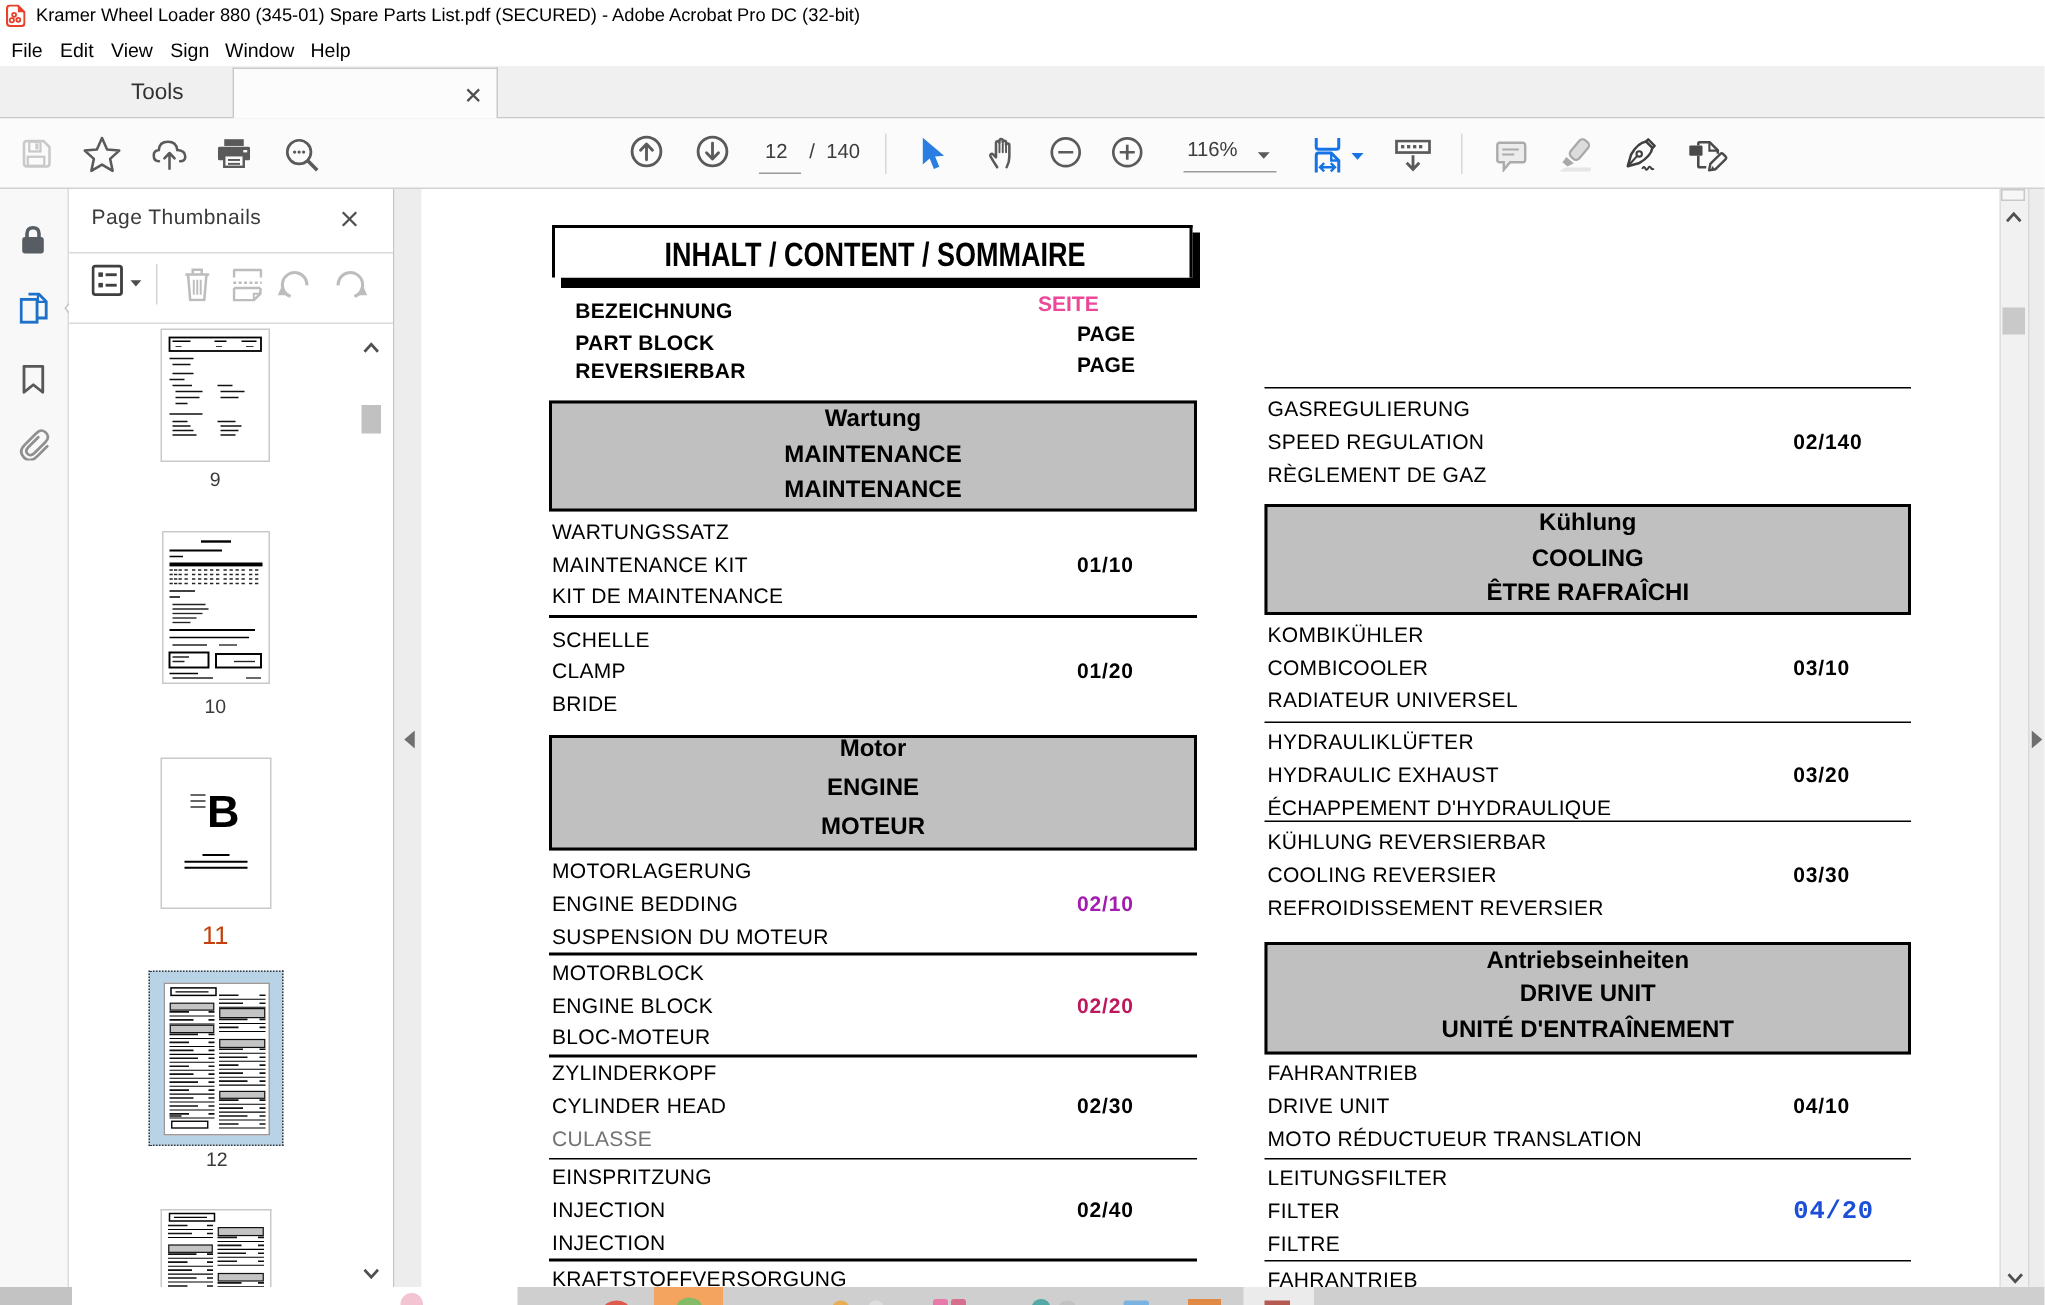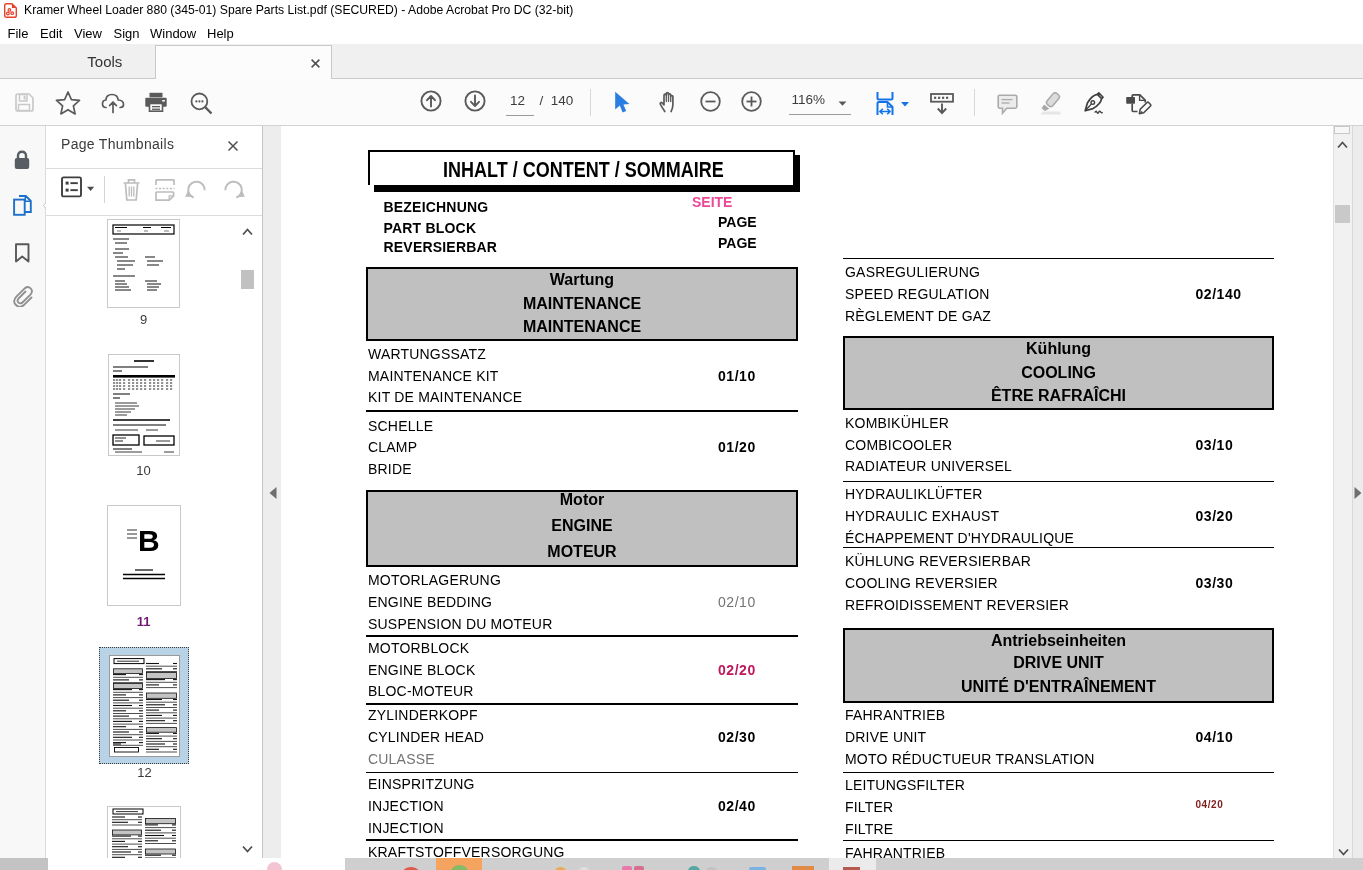--- a/index.html
+++ b/index.html
@@ -309,21 +309,21 @@
 <div style="position:absolute;left:107px;top:505px;width:74px;height:101px;background:#ffffff;border:1px solid #c9c9c9;"></div>
 <svg style="position:absolute;left:107px;top:505px" width="74" height="101" viewBox="0 0 74 101">
     <line x1="20" y1="25" x2="30" y2="25" stroke="#333" stroke-width="1"></line>
     <line x1="20" y1="29" x2="30" y2="29" stroke="#333" stroke-width="1"></line>
     <line x1="20" y1="33" x2="30" y2="33" stroke="#333" stroke-width="1"></line>
     <text x="31" y="46" font-family="Liberation Sans" font-size="30" font-weight="bold" fill="#000">B</text>
     <line x1="28" y1="65" x2="46" y2="65" stroke="#000" stroke-width="1.2"></line>
     <line x1="16" y1="69.5" x2="58" y2="69.5" stroke="#000" stroke-width="1.3"></line>
     <line x1="16" y1="73.5" x2="58" y2="73.5" stroke="#000" stroke-width="1.3"></line>
   </svg>
-<div class="t" style="left:107px;top:614.9px;font-size:13px;font-weight:700;color:#701a75;width:73px;text-align:center;">11</div>
+<div class="t" style="left:107px;top:614.9px;font-size:17px;font-weight:400;color:#c2410c;width:73px;text-align:center;">11</div>
 <div style="position:absolute;left:99px;top:647px;width:89.5px;height:117px;background:#b9d3e6;outline:1.5px dotted #3a3a3a;outline-offset:-1px;"></div>
 <div style="position:absolute;left:108.5px;top:655px;width:71px;height:102px;background:#ffffff;border:1px solid #9a9a9a;"></div>
 <svg style="position:absolute;left:108.5px;top:655px" width="71" height="102" viewBox="0 0 71 102">
     <rect x="5" y="3.6" width="30" height="5" fill="none" stroke="#000" stroke-width="1"></rect>
     <line x1="8" y1="6.2" x2="30" y2="6.2" stroke="#000" stroke-width="0.8"></line>
     <rect x="4.5" y="13.8" width="29" height="4.6" fill="#c4c4c4" stroke="#111" stroke-width="0.8"></rect>
     <line x1="4" y1="19.6" x2="17" y2="19.6" stroke="#111" stroke-width="1.1"></line>
     <line x1="30" y1="19.6" x2="34" y2="19.6" stroke="#111" stroke-width="1.1"></line>
     <line x1="4" y1="22.3" x2="34" y2="22.3" stroke="#000" stroke-width="0.7"></line>
     <line x1="4" y1="24.9" x2="20" y2="24.9" stroke="#111" stroke-width="1.1"></line>
@@ -496,21 +496,21 @@
 <div class="t" style="left:368px;top:368.6px;font-size:14px;font-weight:400;color:#000;letter-spacing:0.2px;">MAINTENANCE KIT</div>
 <div class="t" style="left:718px;top:368.6px;font-size:14px;font-weight:700;color:#000;letter-spacing:0.55px;">01/10</div>
 <div class="t" style="left:368px;top:390.4px;font-size:14px;font-weight:400;color:#000;letter-spacing:0.2px;">KIT DE MAINTENANCE</div>
 <div style="position:absolute;left:366px;top:410px;width:432px;height:1.6px;background:#000;"></div>
 <div class="t" style="left:368px;top:418.5px;font-size:14px;font-weight:400;color:#000;letter-spacing:0.2px;">SCHELLE</div>
 <div class="t" style="left:368px;top:440.3px;font-size:14px;font-weight:400;color:#000;letter-spacing:0.2px;">CLAMP</div>
 <div class="t" style="left:718px;top:440.3px;font-size:14px;font-weight:700;color:#000;letter-spacing:0.55px;">01/20</div>
 <div class="t" style="left:368px;top:462.1px;font-size:14px;font-weight:400;color:#000;letter-spacing:0.2px;text-align:right;">BRIDE</div>
 <div class="t" style="left:368px;top:573.0px;font-size:14px;font-weight:400;color:#000;letter-spacing:0.2px;">MOTORLAGERUNG</div>
 <div class="t" style="left:368px;top:594.8px;font-size:14px;font-weight:400;color:#000;letter-spacing:0.2px;">ENGINE BEDDING</div>
-<div class="t" style="left:718px;top:594.8px;font-size:14px;font-weight:400;color:#737373;letter-spacing:0.55px;">02/10</div>
+<div class="t" style="left:718px;top:594.8px;font-size:14px;font-weight:700;color:#a21caf;letter-spacing:0.55px;">02/10</div>
 <div class="t" style="left:368px;top:616.6px;font-size:14px;font-weight:400;color:#000;letter-spacing:0.2px;">SUSPENSION DU MOTEUR</div>
 <div style="position:absolute;left:366px;top:635px;width:432px;height:1.6px;background:#000;"></div>
 <div class="t" style="left:368px;top:640.7px;font-size:14px;font-weight:400;color:#000;letter-spacing:0.2px;">MOTORBLOCK</div>
 <div class="t" style="left:368px;top:662.5px;font-size:14px;font-weight:400;color:#000;letter-spacing:0.2px;">ENGINE BLOCK</div>
 <div class="t" style="left:718px;top:662.5px;font-size:14px;font-weight:700;color:#be185d;letter-spacing:0.55px;">02/20</div>
 <div class="t" style="left:368px;top:684.3px;font-size:14px;font-weight:400;color:#000;letter-spacing:0.2px;">BLOC-MOTEUR</div>
 <div style="position:absolute;left:366px;top:703px;width:432px;height:1.6px;background:#000;"></div>
 <div class="t" style="left:368px;top:708.4px;font-size:14px;font-weight:400;color:#000;letter-spacing:0.2px;">ZYLINDERKOPF</div>
 <div class="t" style="left:368px;top:730.2px;font-size:14px;font-weight:400;color:#000;letter-spacing:0.2px;">CYLINDER HEAD</div>
 <div class="t" style="left:718px;top:730.2px;font-size:14px;font-weight:700;color:#000;letter-spacing:0.55px;">02/30</div>
@@ -541,21 +541,21 @@
 <div class="t" style="left:845px;top:576.0px;font-size:14px;font-weight:400;color:#000;letter-spacing:0.2px;">COOLING REVERSIER</div>
 <div class="t" style="left:1195.5px;top:576.0px;font-size:14px;font-weight:700;color:#000;letter-spacing:0.55px;">03/30</div>
 <div class="t" style="left:845px;top:597.8px;font-size:14px;font-weight:400;color:#000;letter-spacing:0.2px;">REFROIDISSEMENT REVERSIER</div>
 <div class="t" style="left:845px;top:708.4px;font-size:14px;font-weight:400;color:#000;letter-spacing:0.2px;">FAHRANTRIEB</div>
 <div class="t" style="left:845px;top:730.2px;font-size:14px;font-weight:400;color:#000;letter-spacing:0.2px;">DRIVE UNIT</div>
 <div class="t" style="left:1195.5px;top:730.2px;font-size:14px;font-weight:700;color:#000;letter-spacing:0.55px;">04/10</div>
 <div class="t" style="left:845px;top:752.0px;font-size:14px;font-weight:400;color:#000;letter-spacing:0.2px;">MOTO RÉDUCTUEUR TRANSLATION</div>
 <div style="position:absolute;left:843px;top:771.8px;width:431px;height:1.6px;background:#000;"></div>
 <div class="t" style="left:845px;top:778.3px;font-size:14px;font-weight:400;color:#000;letter-spacing:0.2px;">LEITUNGSFILTER</div>
 <div class="t" style="left:845px;top:800.1px;font-size:14px;font-weight:400;color:#000;letter-spacing:0.2px;">FILTER</div>
-<div class="t" style="left:1195.5px;top:800.1px;font-size:10px;font-weight:700;color:#7f1d1d;letter-spacing:0.55px;">04/20</div>
+<div class="t" style="left:1195.5px;top:800.1px;font-size:17px;font-weight:700;color:#1d4ed8;letter-spacing:0.55px;font-family:Liberation Mono, monospace;">04/20</div>
 <div class="t" style="left:845px;top:821.9px;font-size:14px;font-weight:400;color:#000;letter-spacing:0.2px;">FILTRE</div>
 <div style="position:absolute;left:843px;top:839.5px;width:431px;height:1.6px;background:#000;"></div>
 <div class="t" style="left:845px;top:846.1px;font-size:14px;font-weight:400;color:#000;letter-spacing:0.2px;">FAHRANTRIEB</div>
 <div style="position:absolute;left:1333px;top:126px;width:18.5px;height:732px;background:#f1f1f1;border-left:1px solid #dfdfdf;"></div>
 <div style="position:absolute;left:1334px;top:126px;width:16px;height:8px;background:#f7f7f7;border:1px solid #c8c8c8;"></div>
 <svg style="position:absolute;left:1337px;top:140.5px" width="11" height="8" viewBox="0 0 11 8">
     <path d="M1 6.5 L5.5 1.5 L10 6.5" fill="none" stroke="#505050" stroke-width="1.8"></path>
   </svg>
 <div style="position:absolute;left:1334.8px;top:204.5px;width:15px;height:18px;background:#c9c9c9;"></div>
 <svg style="position:absolute;left:1337.5px;top:847.5px" width="11" height="8" viewBox="0 0 11 8">

